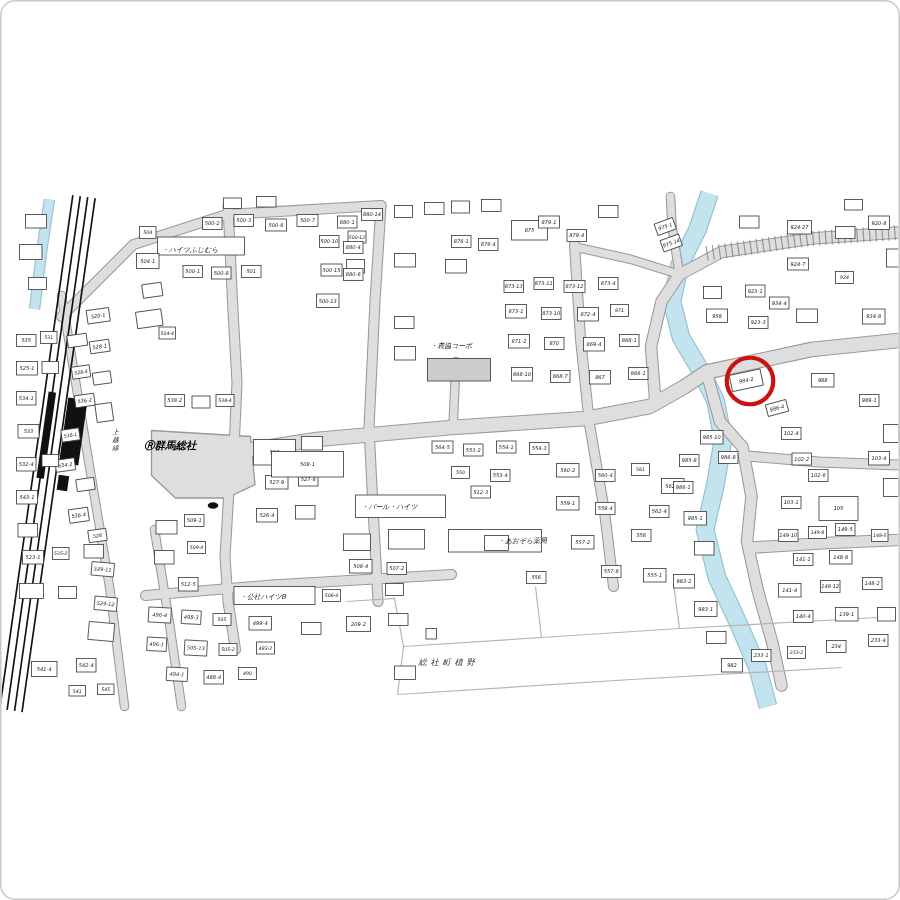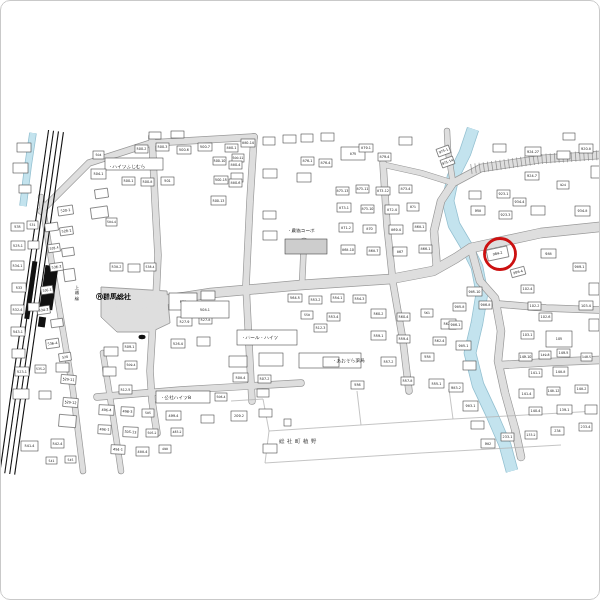--- a/index.html
+++ b/index.html
@@ -1,20 +1,21 @@
 <!DOCTYPE html>
 <html><head>
 <meta charset="utf-8">
 <style>
   html,body{margin:0;padding:0;background:#fff;}
   .frame{
     width:598px;height:598px;margin:0;
     border:1px solid #c9c9c9;border-radius:10px;
     background:#ffffff;overflow:hidden;position:relative;
     font-family:"DejaVu Sans","Liberation Sans",sans-serif;
+    font-style:italic;
   }
   svg text{font-family:"DejaVu Sans","Liberation Sans",sans-serif;}
 </style>
 </head>
 <body>
 
 <div class="frame">
   <svg id="map" width="598" height="598" viewBox="0 0 598 598">
       <polyline points="472,128 464,152 452,176 447,200 453,224 466,246 476,266 481,292 476,322 469,352 477,384 491,414 504,444 511,470" fill="none" stroke="#96c2d2" stroke-width="12.6" stroke-linejoin="round"></polyline>
       <polyline points="472,128 464,152 452,176 447,200 453,224 466,246 476,266 481,292 476,322 469,352 477,384 491,414 504,444 511,470" fill="none" stroke="#c3e3ee" stroke-width="11" stroke-linejoin="round"></polyline>

